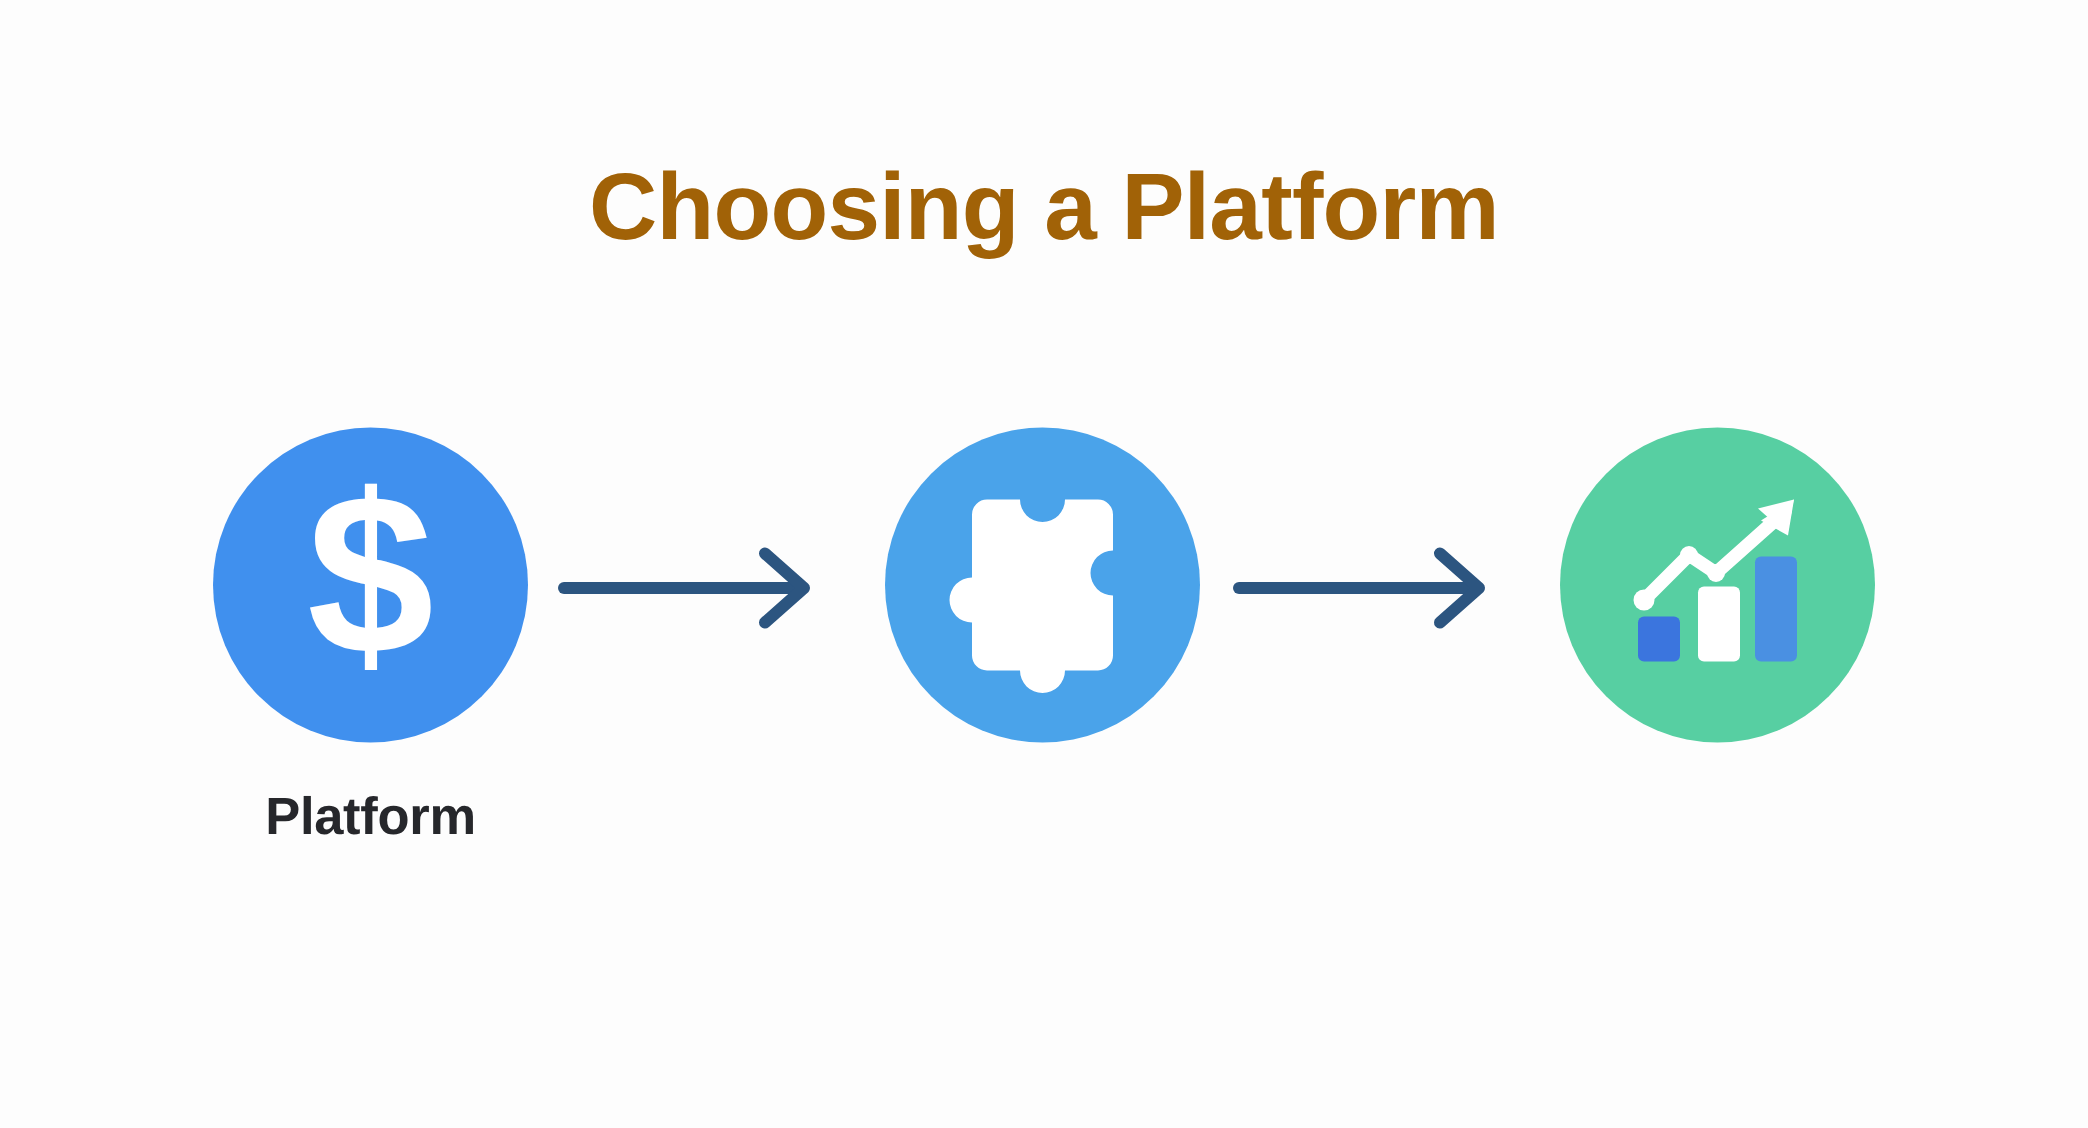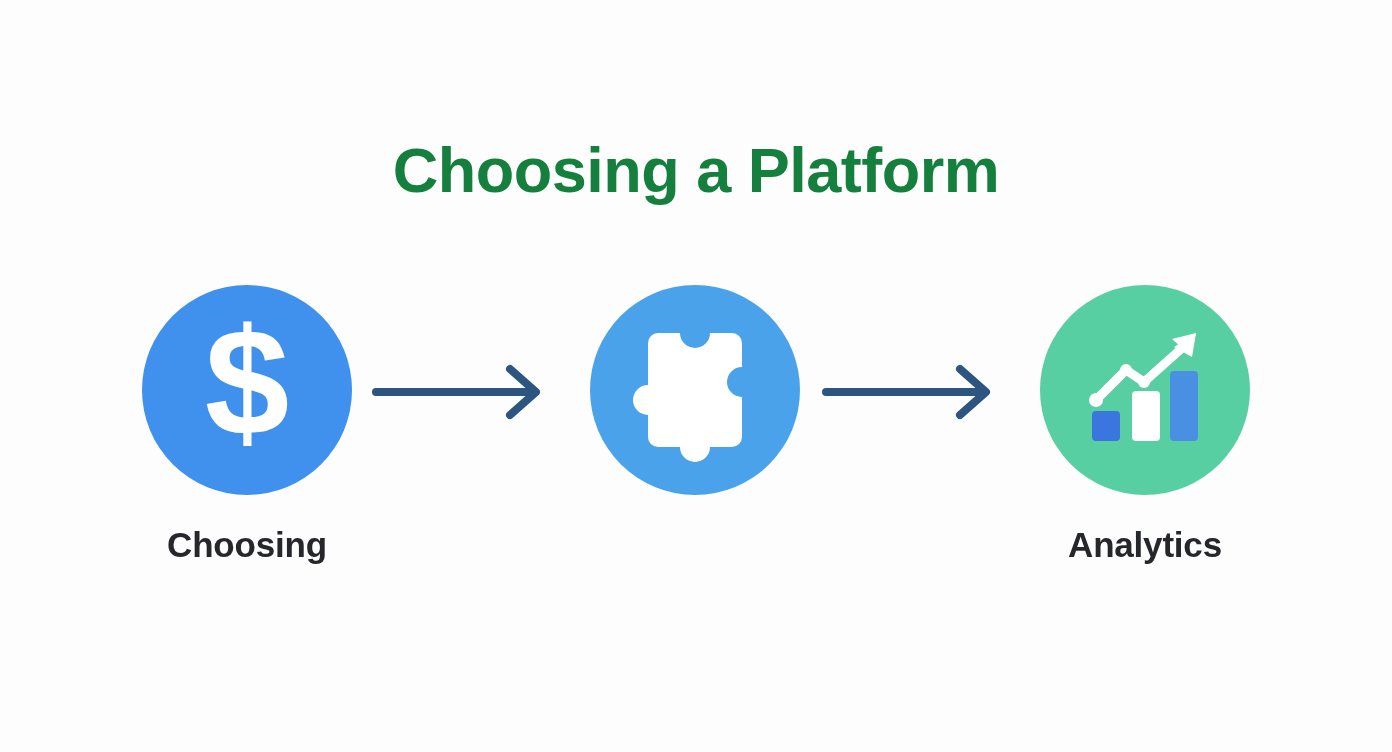--- a/index.html
+++ b/index.html
@@ -24,24 +24,23 @@
   
   .title {
     position: absolute;
     top: 104px;
     left: 0;
     width: 1392px;
     text-align: center;
     font-size: 63px;
     font-weight: bold;
     letter-spacing: -0.5px;
-    color: #15803d;
+    color: #a16207;
     line-height: 1.1;
     white-space: nowrap;
-    margin-top: 32px;
   }
 
   
   .flow {
     position: absolute;
     top: 285px;
     left: 0;
     width: 1392px;
     height: 300px;
   }
@@ -106,21 +105,21 @@
   <div class="title">Choosing a Platform</div>
 
   <div class="flow">
 
     <div class="step step-1">
       <div class="circle circle-pricing">
         <svg viewBox="0 0 210 210">
           <text x="105" y="150" text-anchor="middle" font-family="Liberation Sans, sans-serif" font-size="152" font-weight="bold" fill="#ffffff">$</text>
         </svg>
       </div>
-      <div class="step-label">Choosing</div>
+      <div class="step-label">Platform</div>
     </div>
 
     <div class="arrow arrow-1">
       <svg viewBox="0 0 190 70">
         <line x1="6" y1="35" x2="160" y2="35" stroke="#2c5580" stroke-width="8" stroke-linecap="round"></line>
         <polyline points="140,12 166,35 140,58" fill="none" stroke="#2c5580" stroke-width="8" stroke-linecap="round" stroke-linejoin="round"></polyline>
       </svg>
     </div>
 
     <div class="step step-2">
@@ -163,17 +162,16 @@
           <rect x="92" y="106" width="28" height="50" rx="4" fill="#ffffff"></rect>
           <rect x="130" y="86" width="28" height="70" rx="4" fill="#4a90e2"></rect>
           <polyline points="56,115 86,85 104,97 150,56" fill="none" stroke="#ffffff" stroke-width="9" stroke-linecap="round" stroke-linejoin="round"></polyline>
           <circle cx="56" cy="115" r="7" fill="#ffffff"></circle>
           <circle cx="86" cy="85" r="6" fill="#ffffff"></circle>
           <circle cx="104" cy="97" r="6" fill="#ffffff"></circle>
           <polygon points="156,48 134,62 152,72" fill="#ffffff"></polygon>
           <polygon points="156,48 132,54 150,70" fill="#ffffff"></polygon>
         </svg>
       </div>
-      <div class="step-label">Analytics</div>
     </div>
 
   </div>
 </div>
 
 </body></html>

